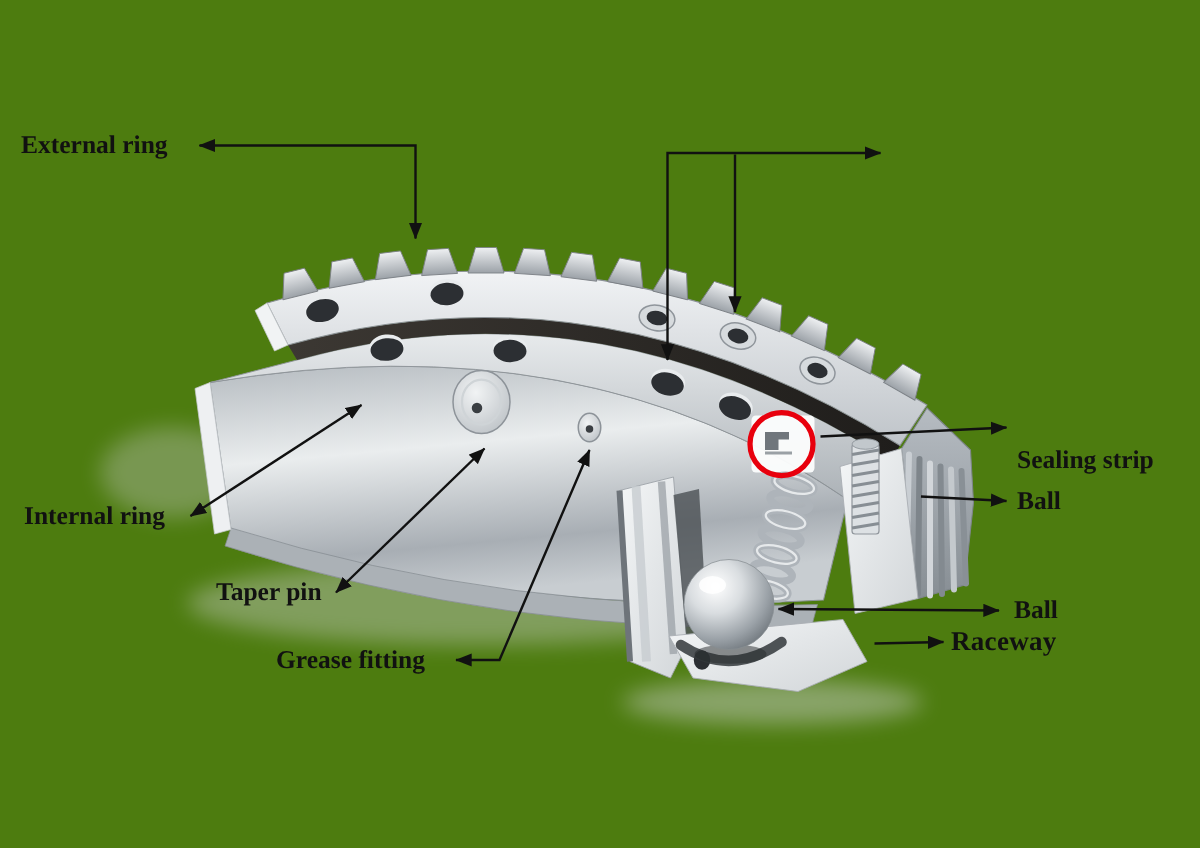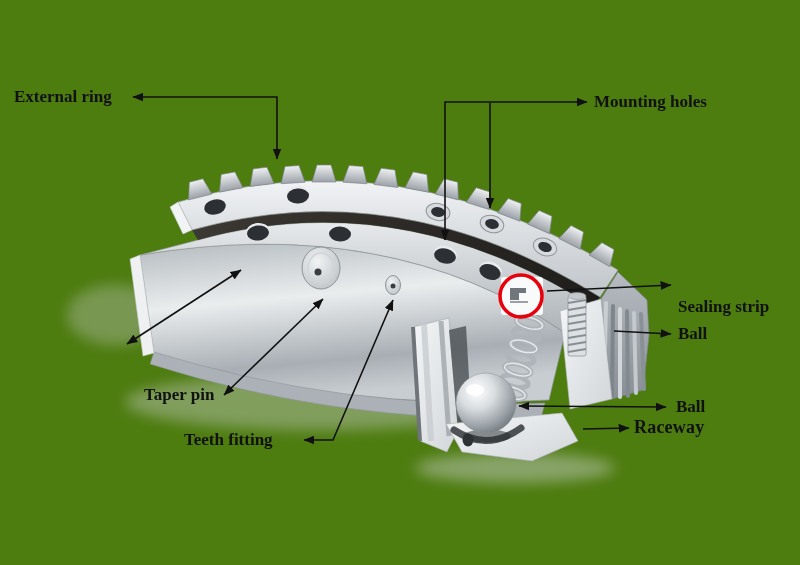--- a/index.html
+++ b/index.html
@@ -240,21 +240,21 @@
       <path d="M671,334 L614,331" marker-start="url(#ah)"></path>
       <path d="M666,407 L519,406" marker-start="url(#ah)" marker-end="url(#ah)"></path>
       <path d="M629,428 L583,429" marker-start="url(#ah)"></path>
       <path d="M127,344 L241,270" marker-start="url(#ah)" marker-end="url(#ah)"></path>
       <path d="M224,395 L323,299" marker-start="url(#ah)" marker-end="url(#ah)"></path>
       <path d="M304,440 L333,440 L393,300" marker-start="url(#ah)" marker-end="url(#ah)"></path>
     </g>
   </svg>
 
   <div class="lbl" style="left:14px;top:87px;">External ring</div>
-  <div class="lbl" style="left:594px;top:92px;">Mounting holes</div>
   <div class="lbl" style="left:678px;top:274px;margin-top:23px;">Sealing strip</div>
   <div class="lbl" style="left:678px;top:324px;">Ball</div>
   <div class="lbl" style="left:676px;top:397px;">Ball</div>
   <div class="lbl lbl--big" style="left:634px;top:417px;text-align:center;">Raceway</div>
+  <div class="lbl" style="left:16px;top:334px;">Internal ring</div>
   <div class="lbl" style="left:144px;top:385px;text-align:right;">Taper pin</div>
-  <div class="lbl" style="left:184px;top:430px;">Teeth fitting</div>
+  <div class="lbl" style="left:184px;top:430px;">Grease fitting</div>
 
 </div>
 
 </body></html>

